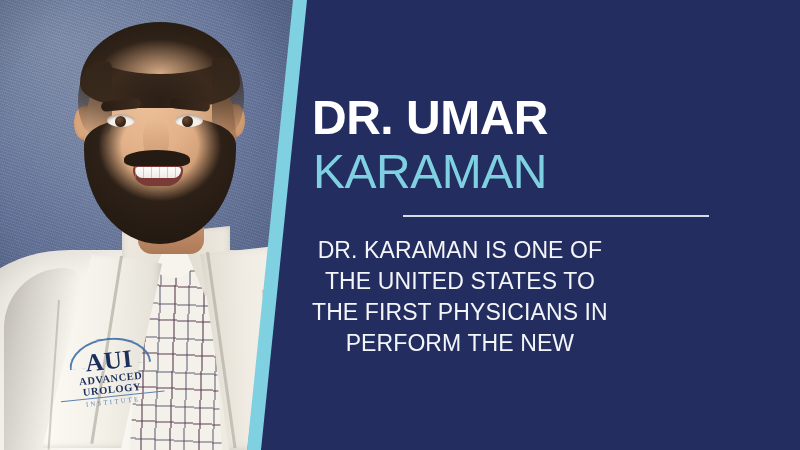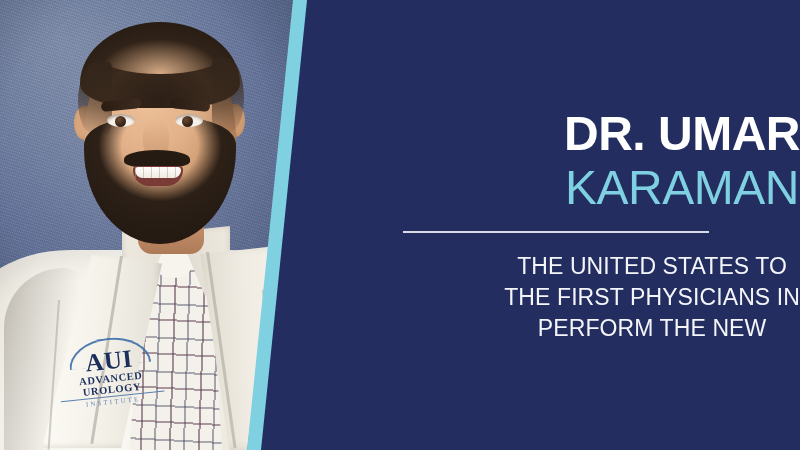--- a/index.html
+++ b/index.html
@@ -321,21 +321,21 @@
     pointer-events: none;
   }
 
   
   .right-panel {
     position: absolute;
     left: 306px; top: 0;
     width: 494px; height: 450px;
     display: flex;
     flex-direction: column;
-    align-items: flex-end;
+    align-items: flex-start;
     justify-content: center;
     padding-left: 6px;
     box-sizing: border-box;
   }
   .title-block { text-align: center; }
   .title-line1 {
     font-size: 48px;
     font-weight: 700;
     letter-spacing: -0.5px;
     color: #ffffff;
@@ -429,19 +429,20 @@
 
   <div class="right-panel">
     <div class="title-block">
       <div class="title-line1">DR. UMAR</div>
       <div class="title-line2">KARAMAN</div>
     </div>
 
     <div class="divider"></div>
 
     <div class="subtitle">
+      <div>DR. KARAMAN IS ONE OF</div>
       <div>THE UNITED STATES TO</div>
       <div>THE FIRST PHYSICIANS IN</div>
       <div>PERFORM THE NEW</div>
     </div>
   </div>
 
 </div>
 
 </body></html>

